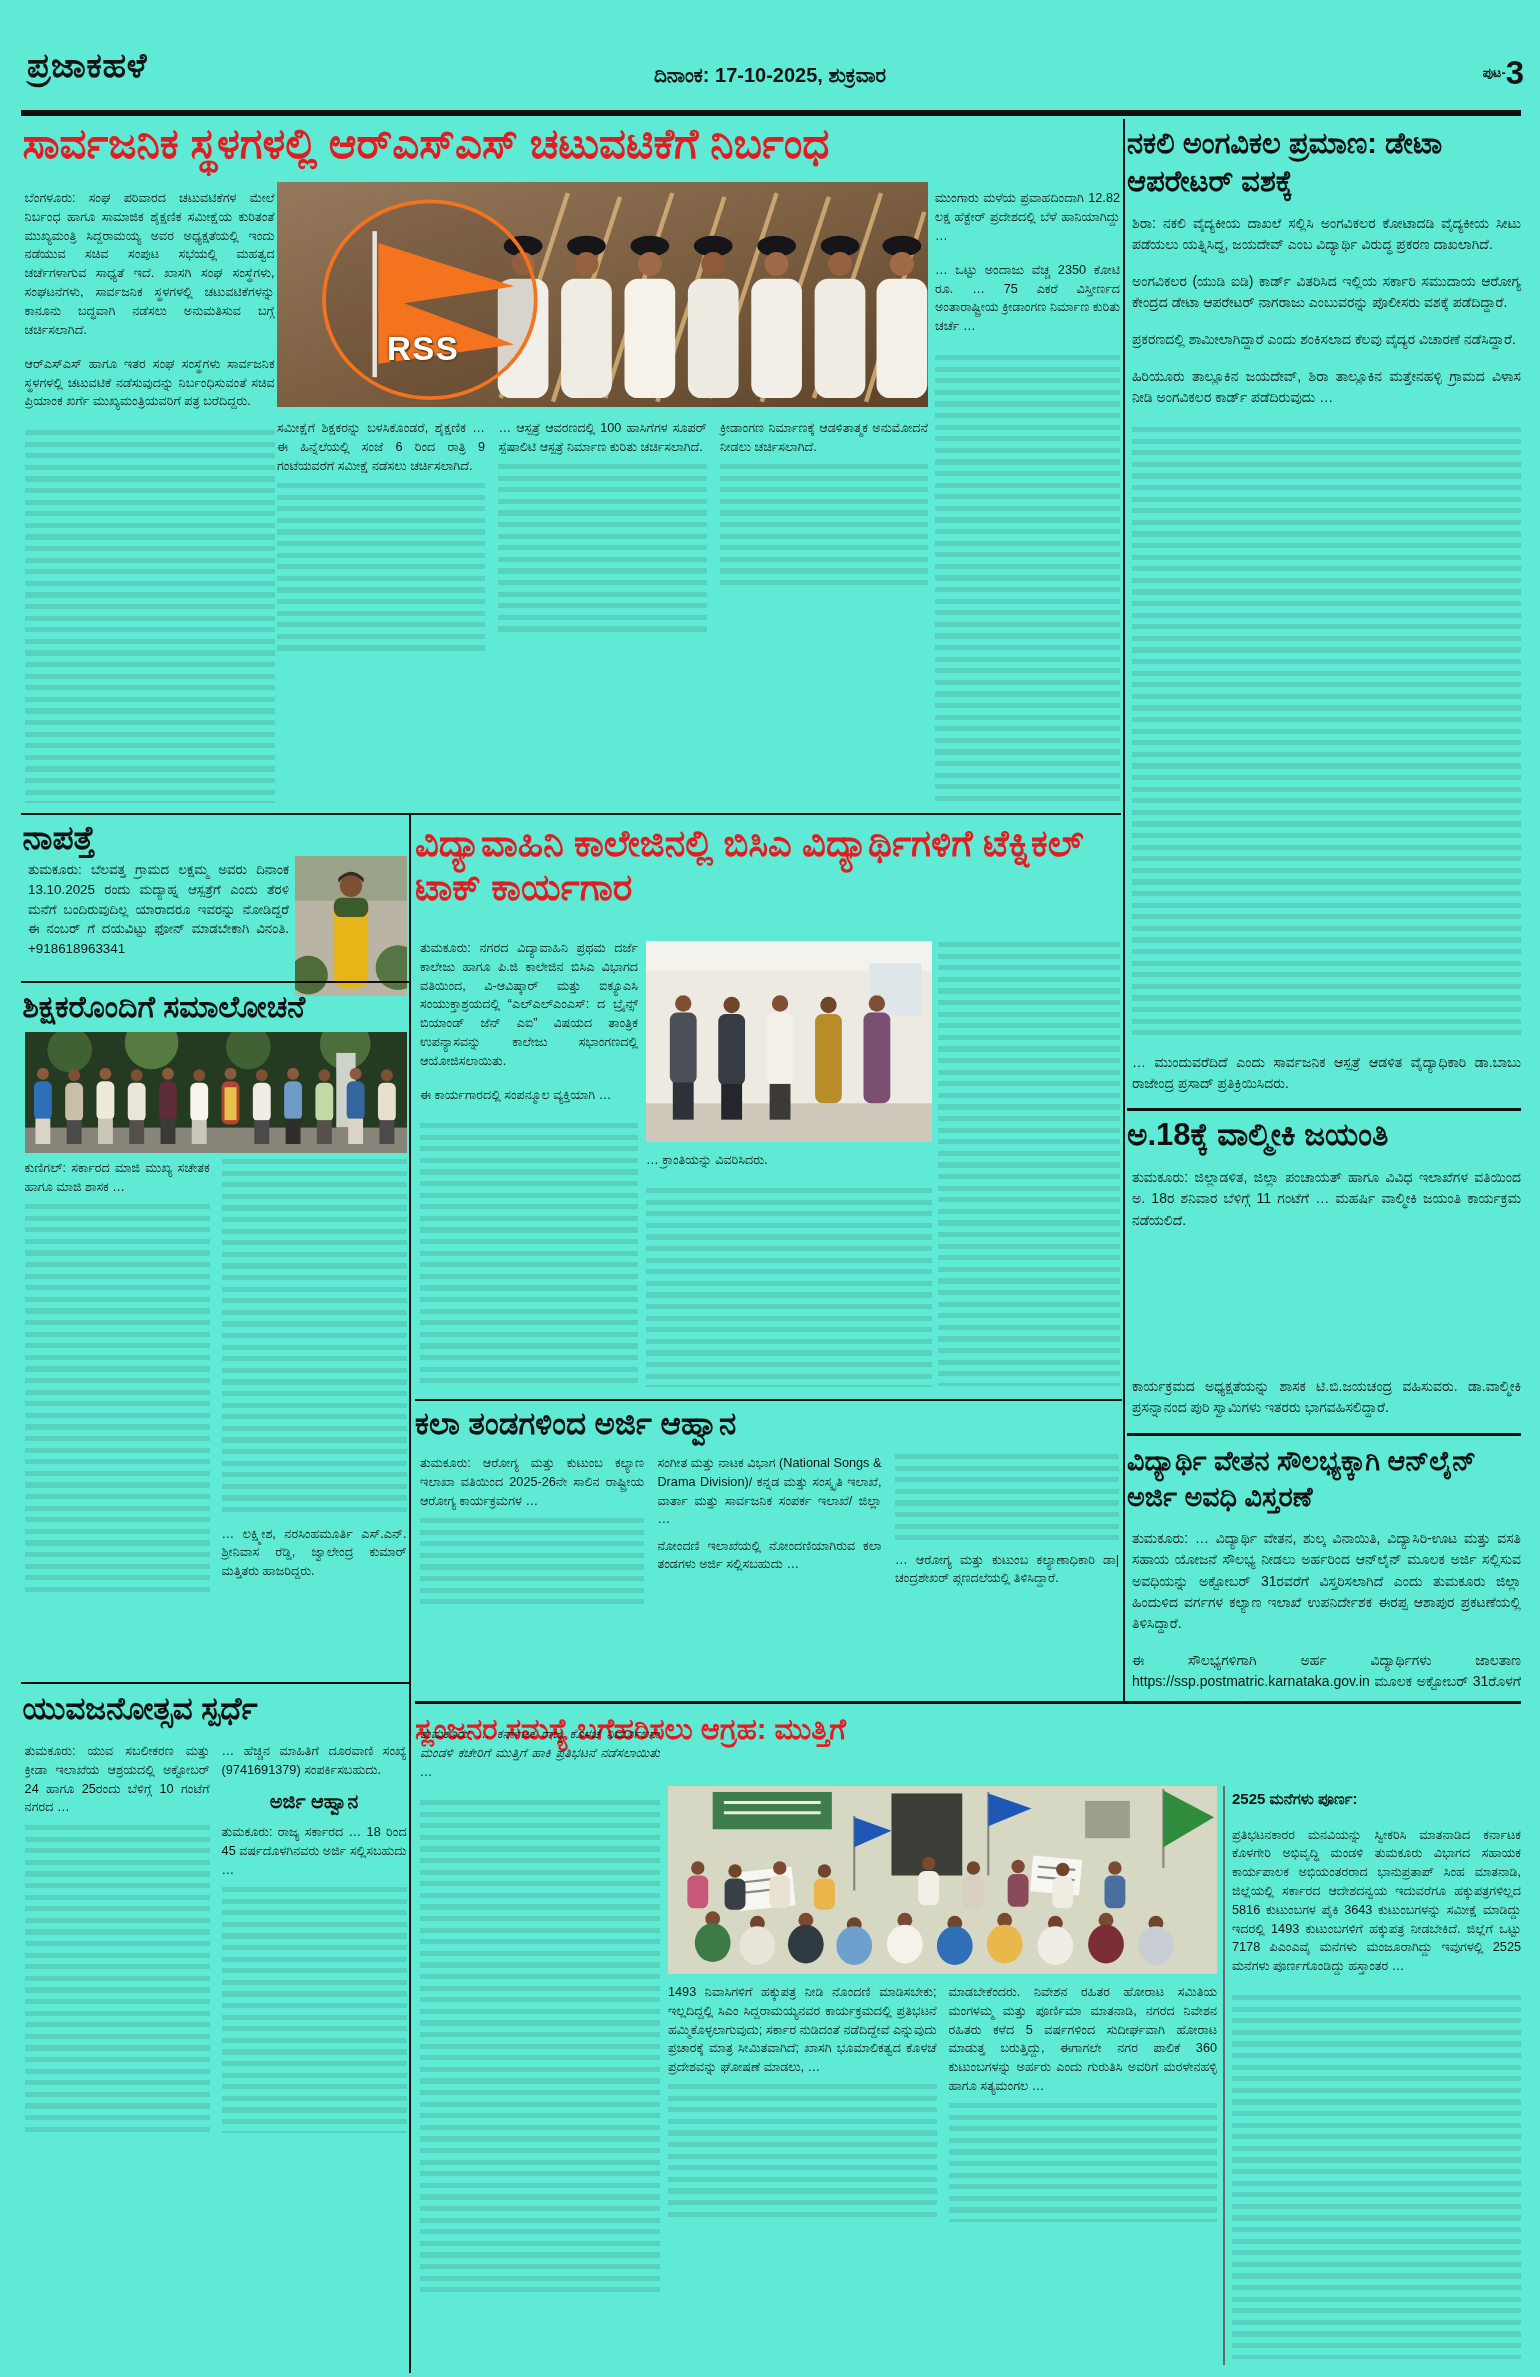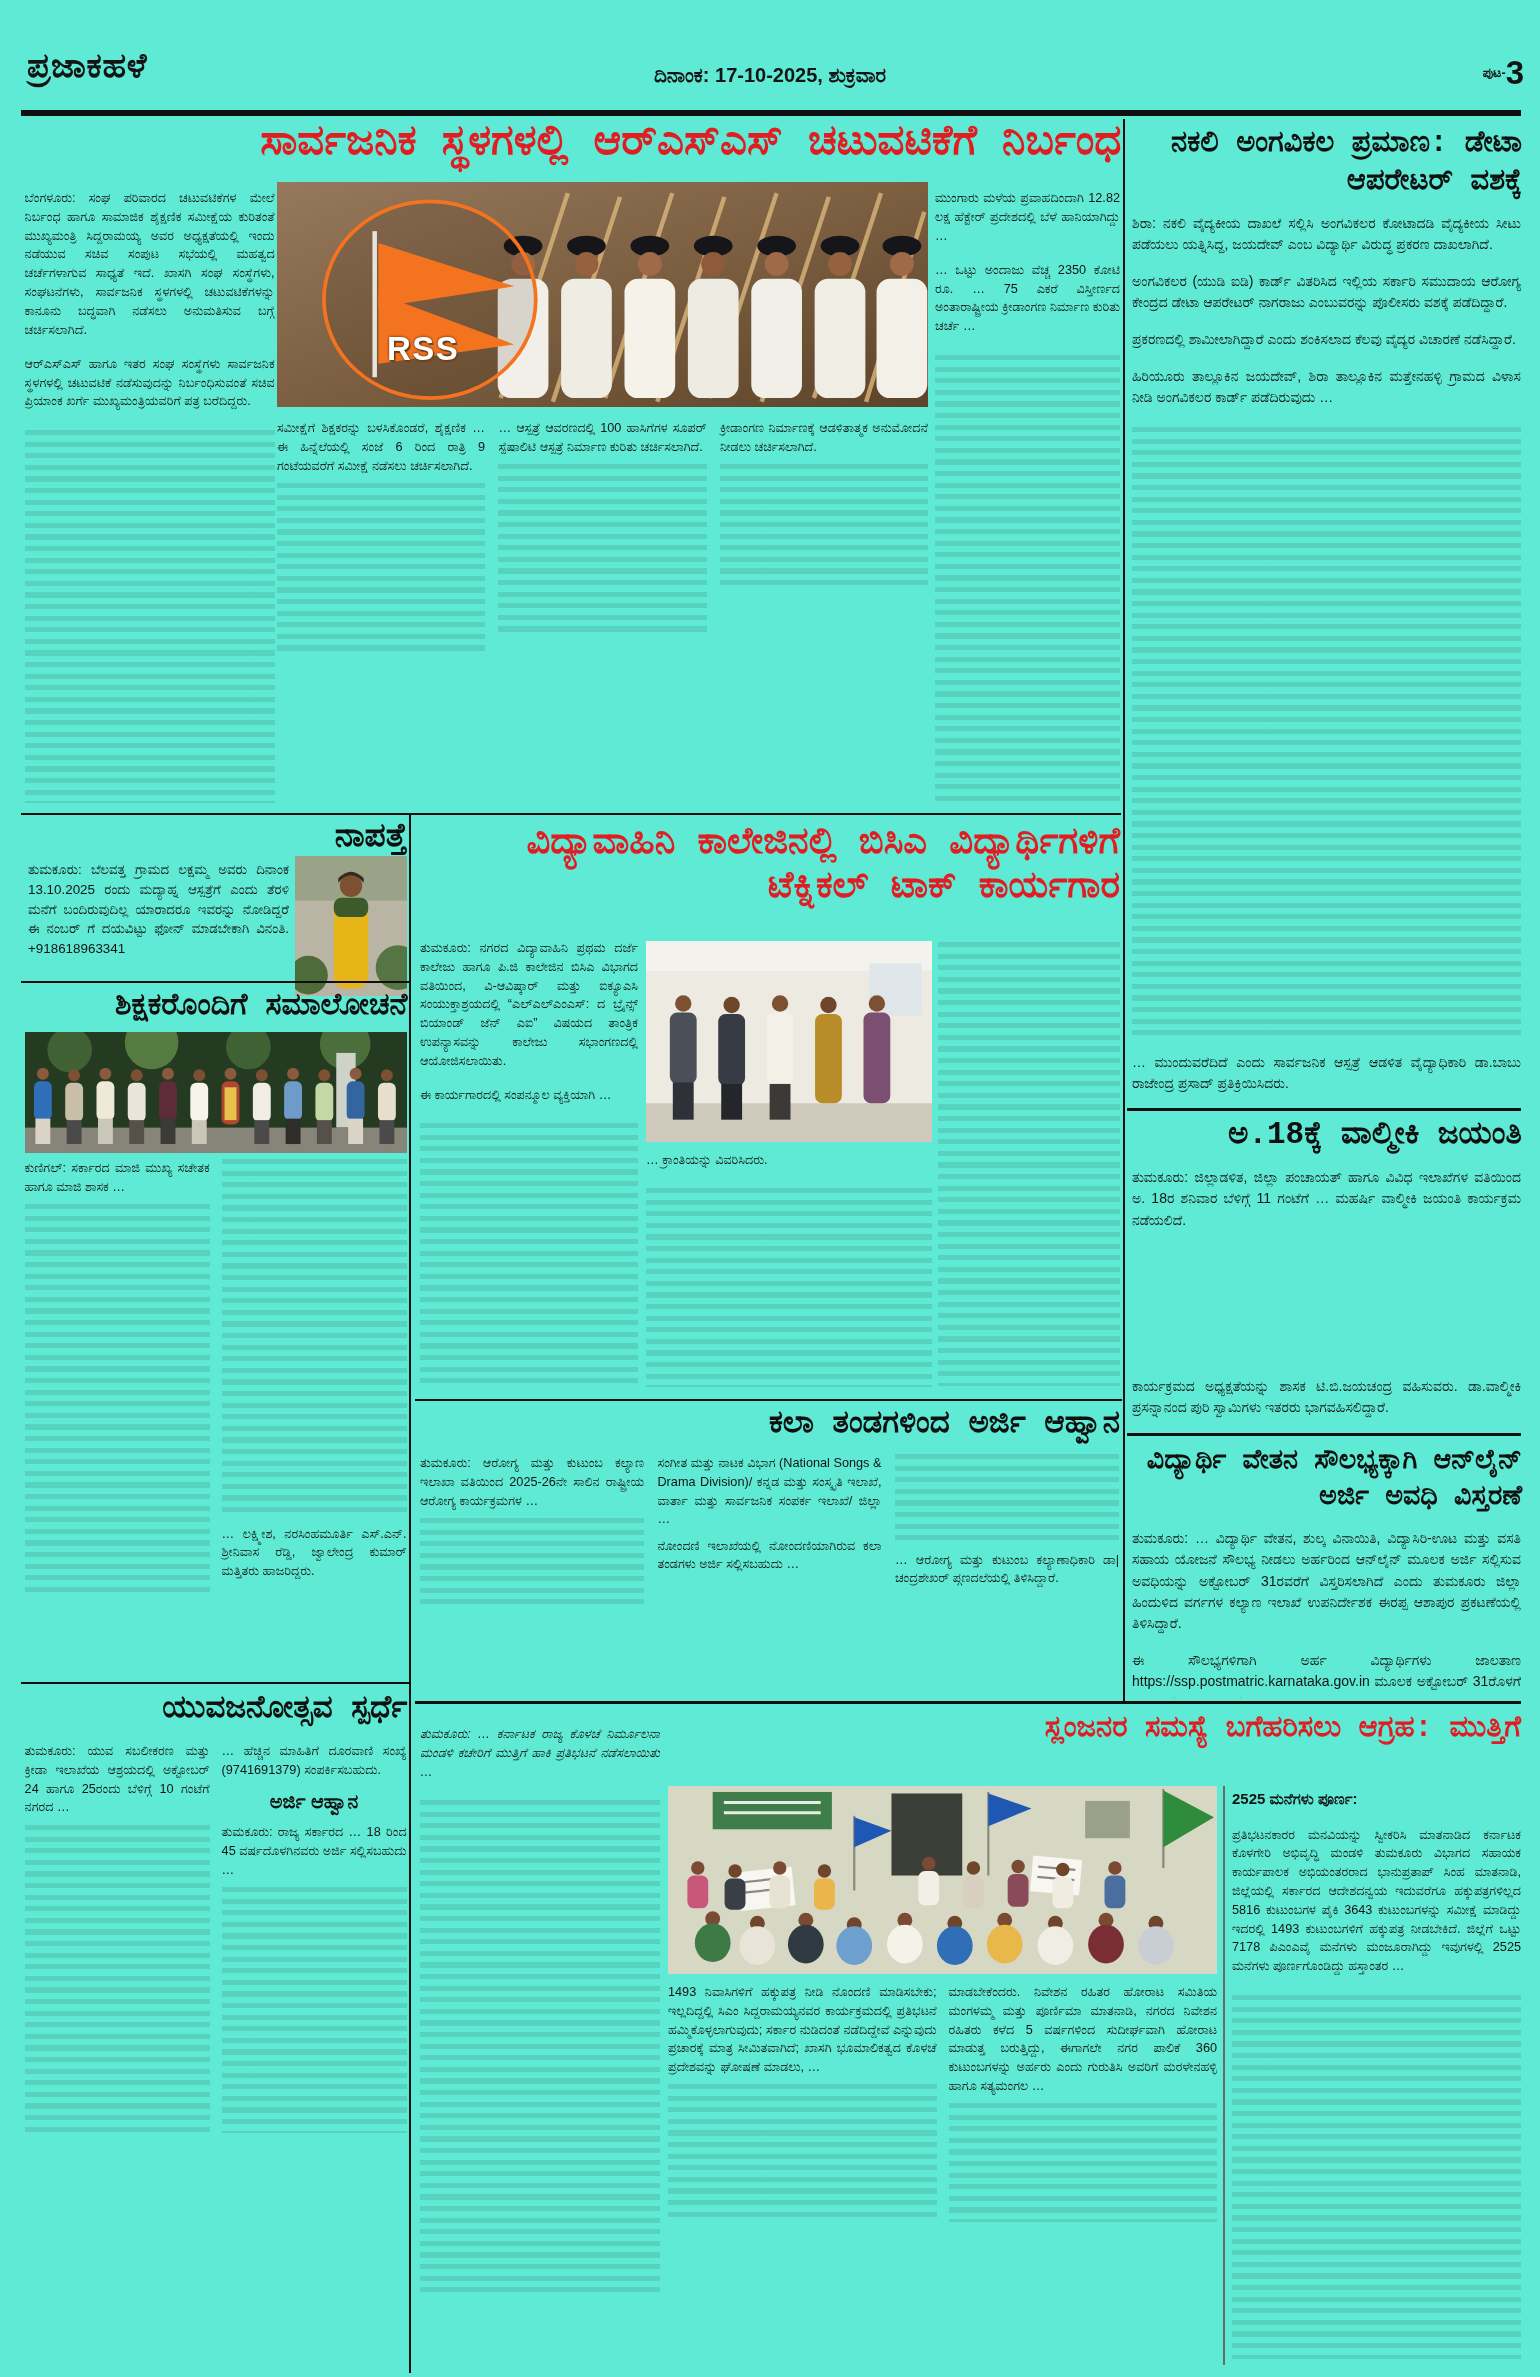--- a/index.html
+++ b/index.html
@@ -5,21 +5,21 @@
   html,body{margin:0;padding:0;background:#e8e8e8;}
   #paper{position:relative;width:1541px;height:2377px;background:#5eead4;margin:0 auto;
          font-family:"Liberation Sans","DejaVu Sans",sans-serif;color:#141414;overflow:hidden;}
   .abs{position:absolute;}
   .rule{position:absolute;background:#101010;}
   .masthead{font-size:34px;font-weight:bold;letter-spacing:0.7px;}
   .dateline{font-size:20px;font-weight:bold;text-align:center;}
   .pageno-wrap{text-align:right;}
   .pageno-label{font-size:12.7px;font-weight:bold;vertical-align:middle;}
   .pageno-num{font-size:33px;font-weight:bold;vertical-align:middle;}
-  .hl{font-weight:bold;text-align:right;line-height:1.18;font-family:Liberation Mono, monospace;}
+  .hl{font-weight:bold;text-align:left;line-height:1.18;}
   .hl-red{color:#e11d22;}
   .hl-black{color:#101010;}
   .body-txt{font-size:12.7px;line-height:1.48;text-align:justify;gap:8px;}
   .body-lg{font-size:14px;line-height:1.52;}
   .colflex{display:flex;flex-direction:column;overflow:hidden;}
   .colflex p{margin:0 0 7.5px 0;}
   .multicol{overflow:hidden;}
   .multicol p{margin:0 0 7.5px 0;}
   .cols2{column-count:2;column-gap:12px;}
   .cols3{column-count:3;column-gap:13.4px;}

